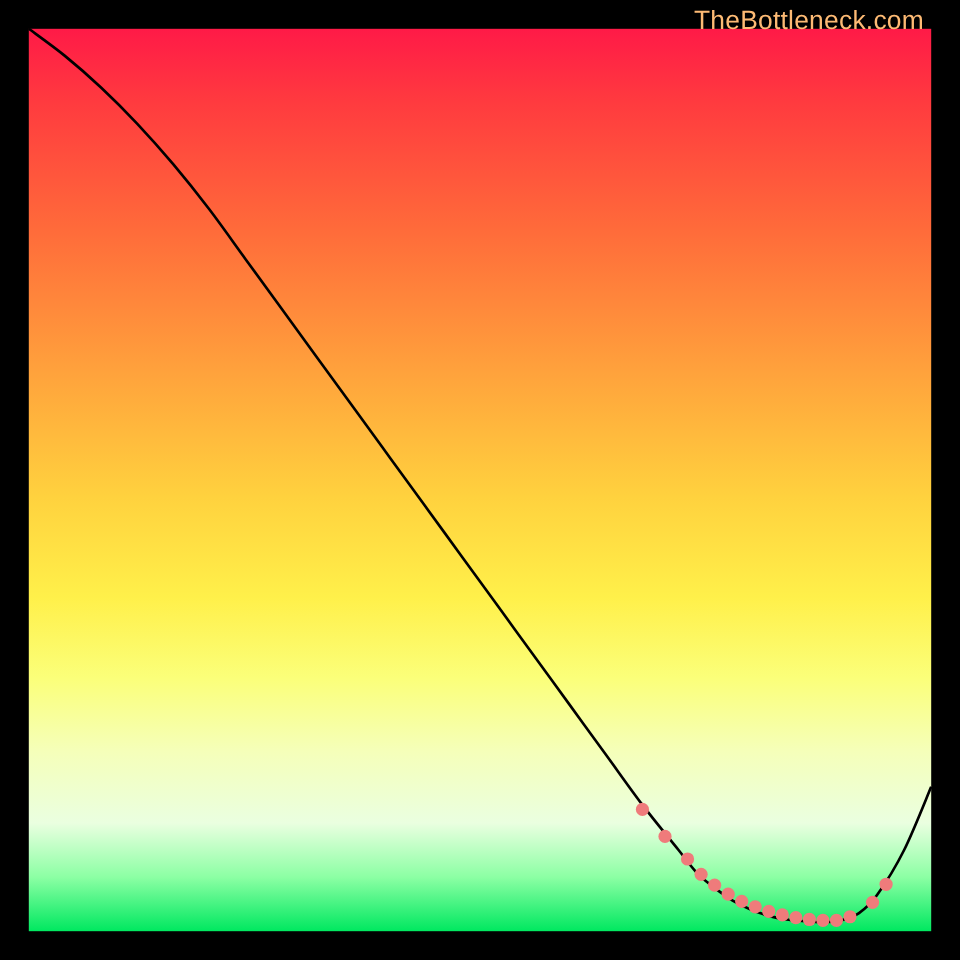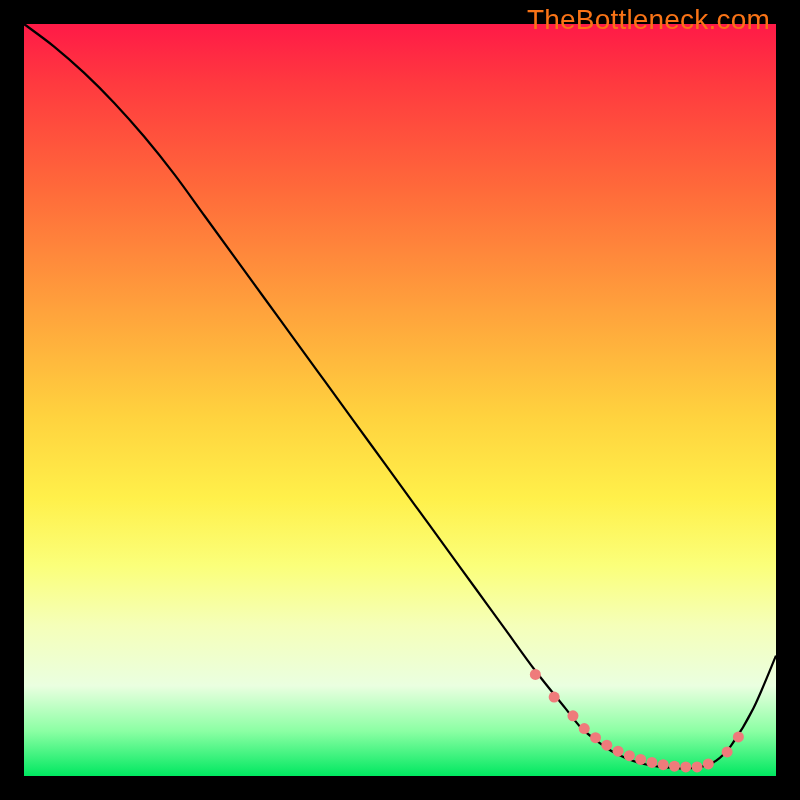--- a/index.html
+++ b/index.html
@@ -36,22 +36,22 @@
       #eaffe0 88%,
       #8cffa4 94%,
       #00e860 100%
     );
   }
   
   .watermark {
     position: absolute;
     top: 4px;
     right: 30px;
-    color: #f97316;
-    font-size: 28px;
+    color: #fdba74;
+    font-size: 22px;
     font-weight: 500;
     letter-spacing: 0.2px;
     user-select: none;
   }
   svg.curve {
     position: absolute;
     left: 24px;
     top: 24px;
     width: 752px;
     height: 752px;

